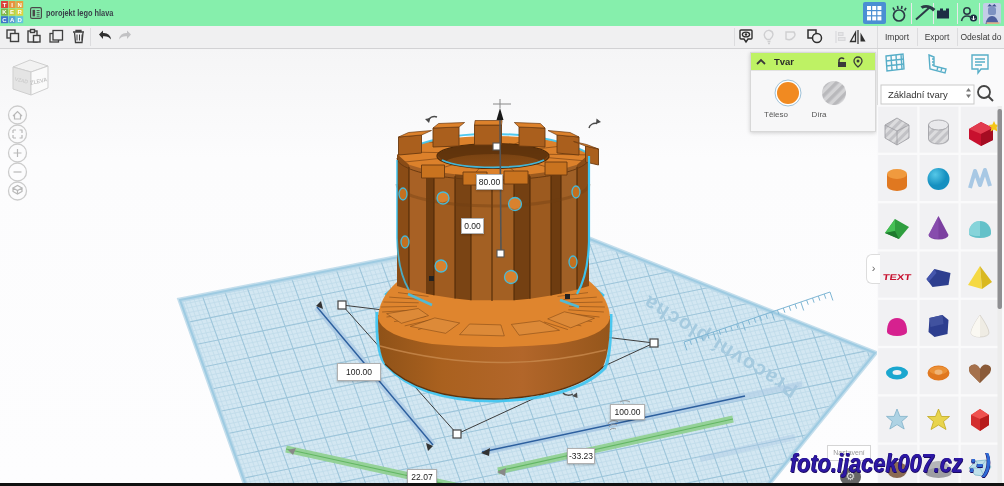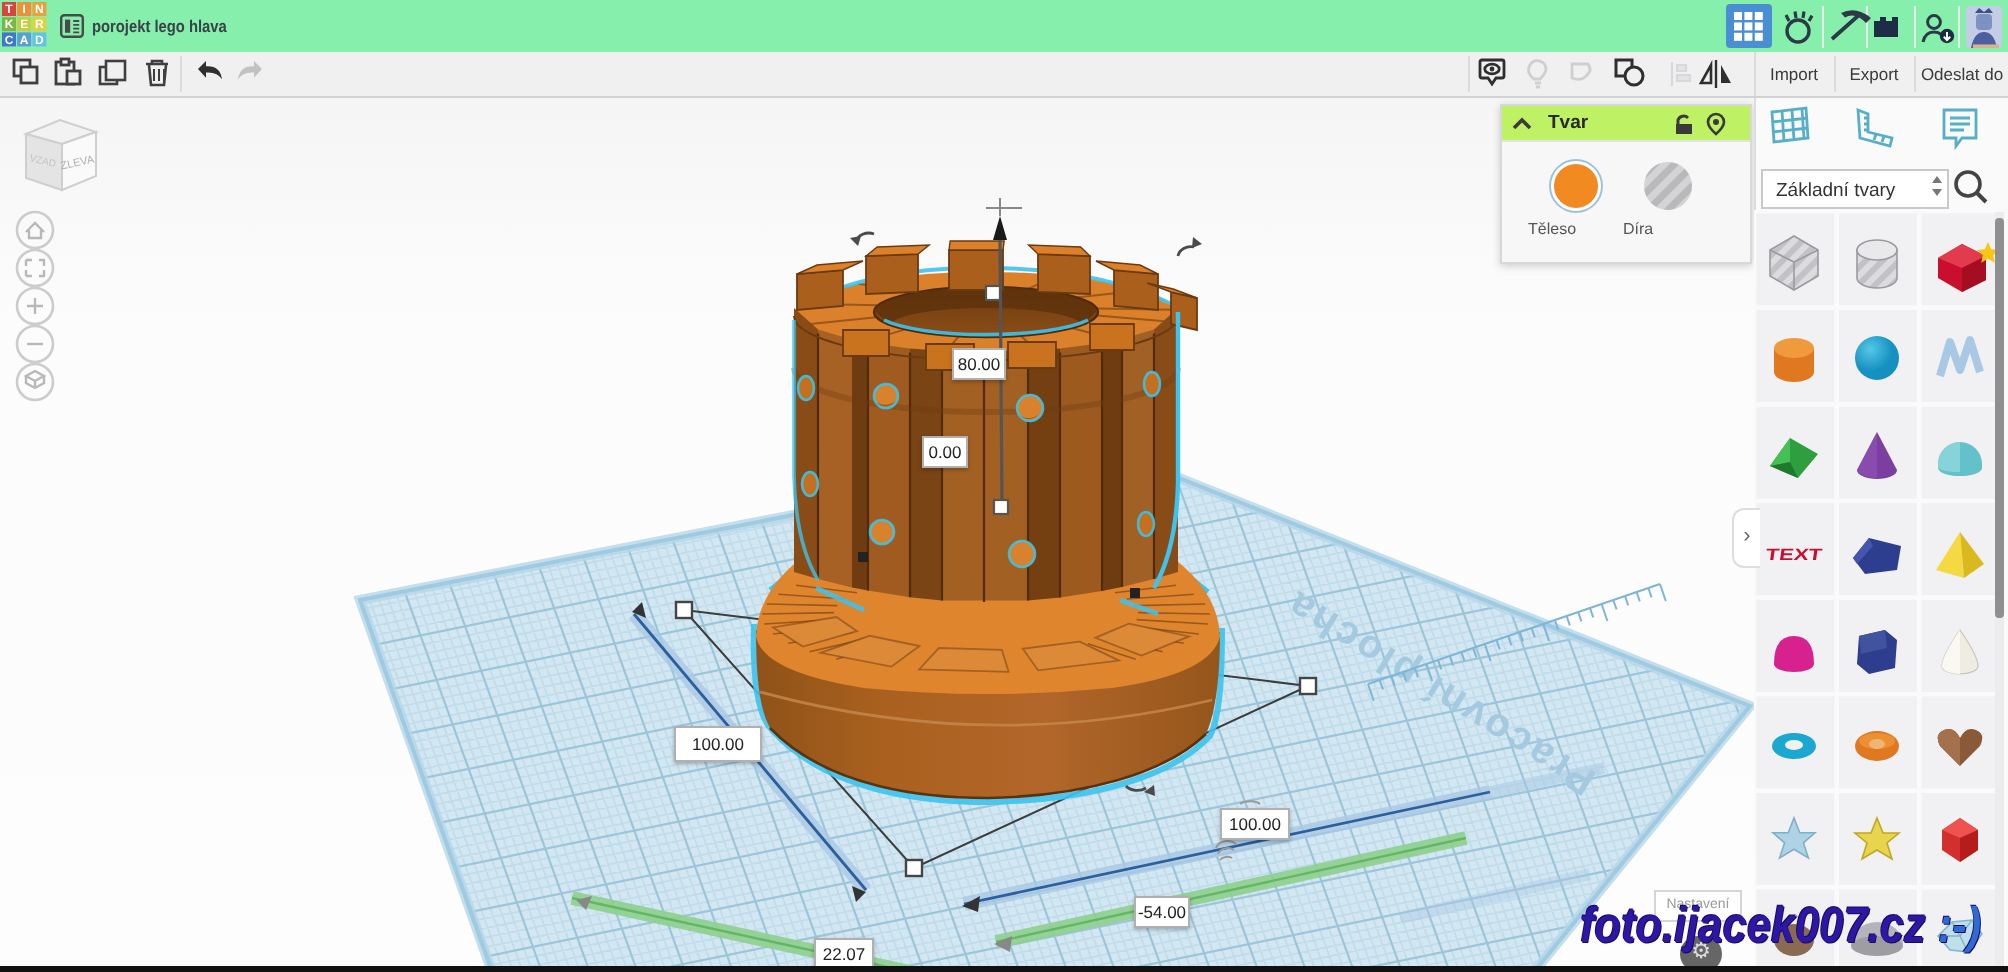--- a/index.html
+++ b/index.html
@@ -198,21 +198,21 @@
   <path d="M13.5,124 h8"></path>
   <path d="M13,140 l4.5,-2.5 l4.5,2.5 l-4.5,2.5 Z M13,140 v3.5 l4.5,2.5 l4.5,-2.5 v-3.5 M17.5,142.5 v3.5"></path>
  </g>
 </svg>
 
 <div class="abs" style="left:476px;top:173px" id="">​</div>
 <div class="abs lab" style="left:476px;top:174px;width:25px">80.00</div>
 <div class="abs lab" style="left:461px;top:218px;width:21px">0.00</div>
 <div class="abs lab" style="left:337px;top:363px;width:42px;padding:3px 0">100.00</div>
 <div class="abs lab" style="left:610px;top:404px;width:33px">100.00</div>
-<div class="abs lab" style="left:567px;top:448px;width:26px">-54.00</div>
+<div class="abs lab" style="left:567px;top:448px;width:26px">-33.23</div>
 <div class="abs lab" style="left:407px;top:469px;width:28px">22.07</div>
 <style>.lab{background:#fff;border:1px solid #b0b0b0;font-size:8.5px;color:#222;
  text-align:center;padding:2px 0;box-shadow:0 1px 2px rgba(0,0,0,0.25)}</style>
 
 <div class="abs" style="left:827px;top:445px;width:42px;height:14px;background:#fff;border:1px solid #d5d5d5;
  font-size:7px;color:#999;text-align:center;line-height:14px">Nastavení</div>
 <div class="abs" style="left:840px;top:468px;width:21px;height:18px;border-radius:10px;background:#666;
  color:#ddd;font-size:11px;text-align:center;line-height:17px">⚙</div>
 
 <div class="abs" style="left:750px;top:52px;width:124px;height:78px;background:#f7f7f8;border:1px solid #d8d8d8;

